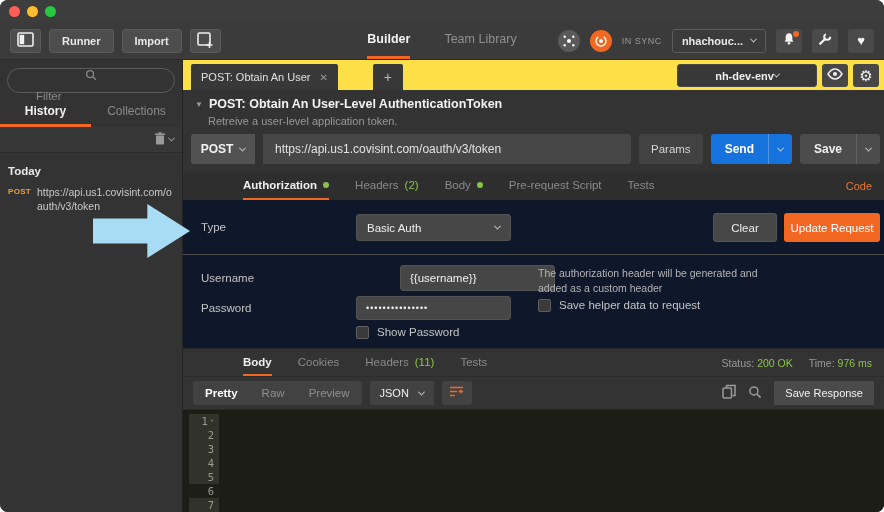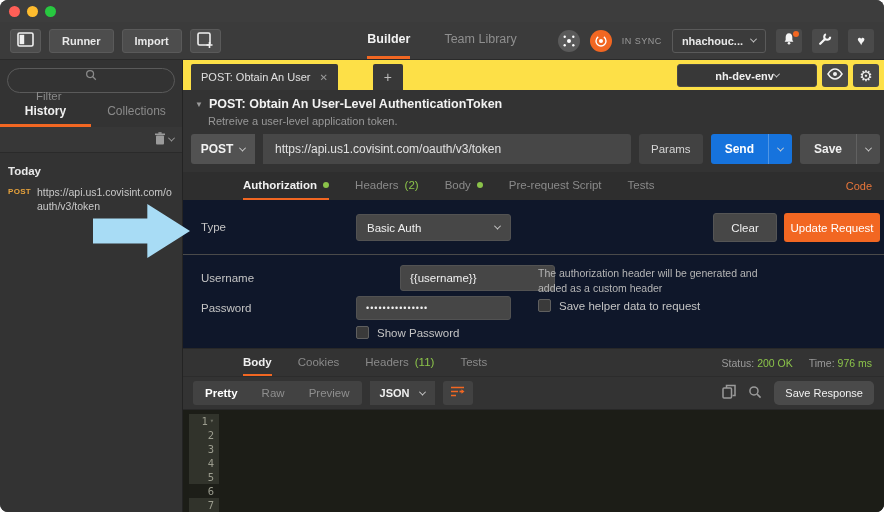--- a/index.html
+++ b/index.html
@@ -86,37 +86,37 @@
   .gcount { color:#8bc34a; }
   .code-link { margin-left:auto; align-self:center; color:#e8763a; font-size:11px; }
 
   
   .authpanel { height:148px; flex:none; background:#0f172a; position:relative; font-size:12px; }
   .authpanel .divider { position:absolute; left:0; right:0; top:54px; border-top:1px solid #4a4a4a; }
   .flabel { position:absolute; color:#c4c4c4; font-size:11.5px; }
   .fselect { position:absolute; background:#474747; border:1px solid #525252; border-radius:3px; display:flex; align-items:center; justify-content:space-between; padding:0 10px; color:#f0f0f0; font-size:11.5px; }
   .finput { position:absolute; background:#464646; border:1px solid #525252; border-radius:3px; color:#f0f0f0; font-size:11.5px; padding:0 9px; outline:none; font-family:inherit; }
   .note { position:absolute; color:#b5b5b5; font-size:10.5px; line-height:1.45; width:240px; }
-  .check { display:flex; align-items:center; gap:8px; position:absolute; color:#c4c4c4; font-size:11.5px; }
+  .check { display:flex; gap:8px; position:absolute; color:#c4c4c4; font-size:11.5px; }
   .box { width:13px; height:13px; border:1px solid #5f5f5f; border-radius:2px; background:#3a3a3a; flex:none; }
   .btn-clear { position:absolute; background:#474747; border:1px solid #555; border-radius:3px; color:#f0f0f0; font-size:11.5px; display:flex; align-items:center; justify-content:center; }
   .btn-update { position:absolute; background:#f26722; border-radius:3px; color:#fff; font-size:11.5px; display:flex; align-items:center; justify-content:center; }
 
   
   .resptabs { height:28px; flex:none; background:#333; border-top:1px solid #282828; display:flex; align-items:stretch; padding:0 12px; font-size:11.5px; }
   .resp-meta { margin-left:auto; align-self:center; display:flex; gap:16px; font-size:10.5px; color:#9a9a9a; }
   .green { color:#8bc34a; font-weight:normal; }
   .resptoolbar { height:34px; flex:none; background:#333; border-top:1px solid #2c2c2c; border-bottom:1px solid #282828; display:flex; align-items:center; padding:0 10px; gap:8px; }
   .seg { display:flex; background:#424242; border-radius:3px; height:24px; overflow:hidden; }
   .seg span { display:flex; align-items:center; padding:0 12px; font-size:11.5px; color:#8f8f8f; }
   .seg span.active { color:#fff; font-weight:bold; }
-  .fmt-select { height:24px; background:#424242; border-radius:0; display:flex; align-items:center; gap:10px; padding:0 10px; font-size:11px; font-weight:bold; color:#f0f0f0; }
+  .fmt-select { height:24px; background:#424242; border-radius:0; display:flex; align-items:center; gap:10px; padding:0 10px; font-size:11px; font-weight:normal; color:#f0f0f0; }
   .wrap-btn { height:24px; width:30px; background:#424242; border-radius:3px; display:flex; align-items:center; justify-content:center; }
   .rt-right { margin-left:auto; display:flex; align-items:center; gap:12px; }
-  .save-resp { height:24px; background:#4a4a4a; border-radius:5px; display:flex; align-items:center; padding:0 11px; font-size:11px; color:#f0f0f0; }
+  .save-resp { height:24px; background:#4a4a4a; border-radius:0; display:flex; align-items:center; padding:0 11px; font-size:11px; color:#f0f0f0; }
 
   .editor { flex:1; background:#1c1d17; display:flex; padding:4px 0 0 6px; min-height:0; }
   .gutter { width:30px; background:#31332b; font-family:"DejaVu Sans Mono", monospace; font-size:10.5px; color:#9b9c8e; }
   .gln { height:14px; display:flex; align-items:center; justify-content:flex-end; padding-right:5px; gap:2px; }
   .gln.hl { background:#1d1e18; }
   .gln .fold { font-size:7px; color:#6f7065; }
   .codearea { flex:1; }
 
   
   .chev { width:6px; height:6px; border-right:1.7px solid #cfcfcf; border-bottom:1.7px solid #cfcfcf; transform:rotate(45deg) translate(-1px,-1px); display:inline-block; }

